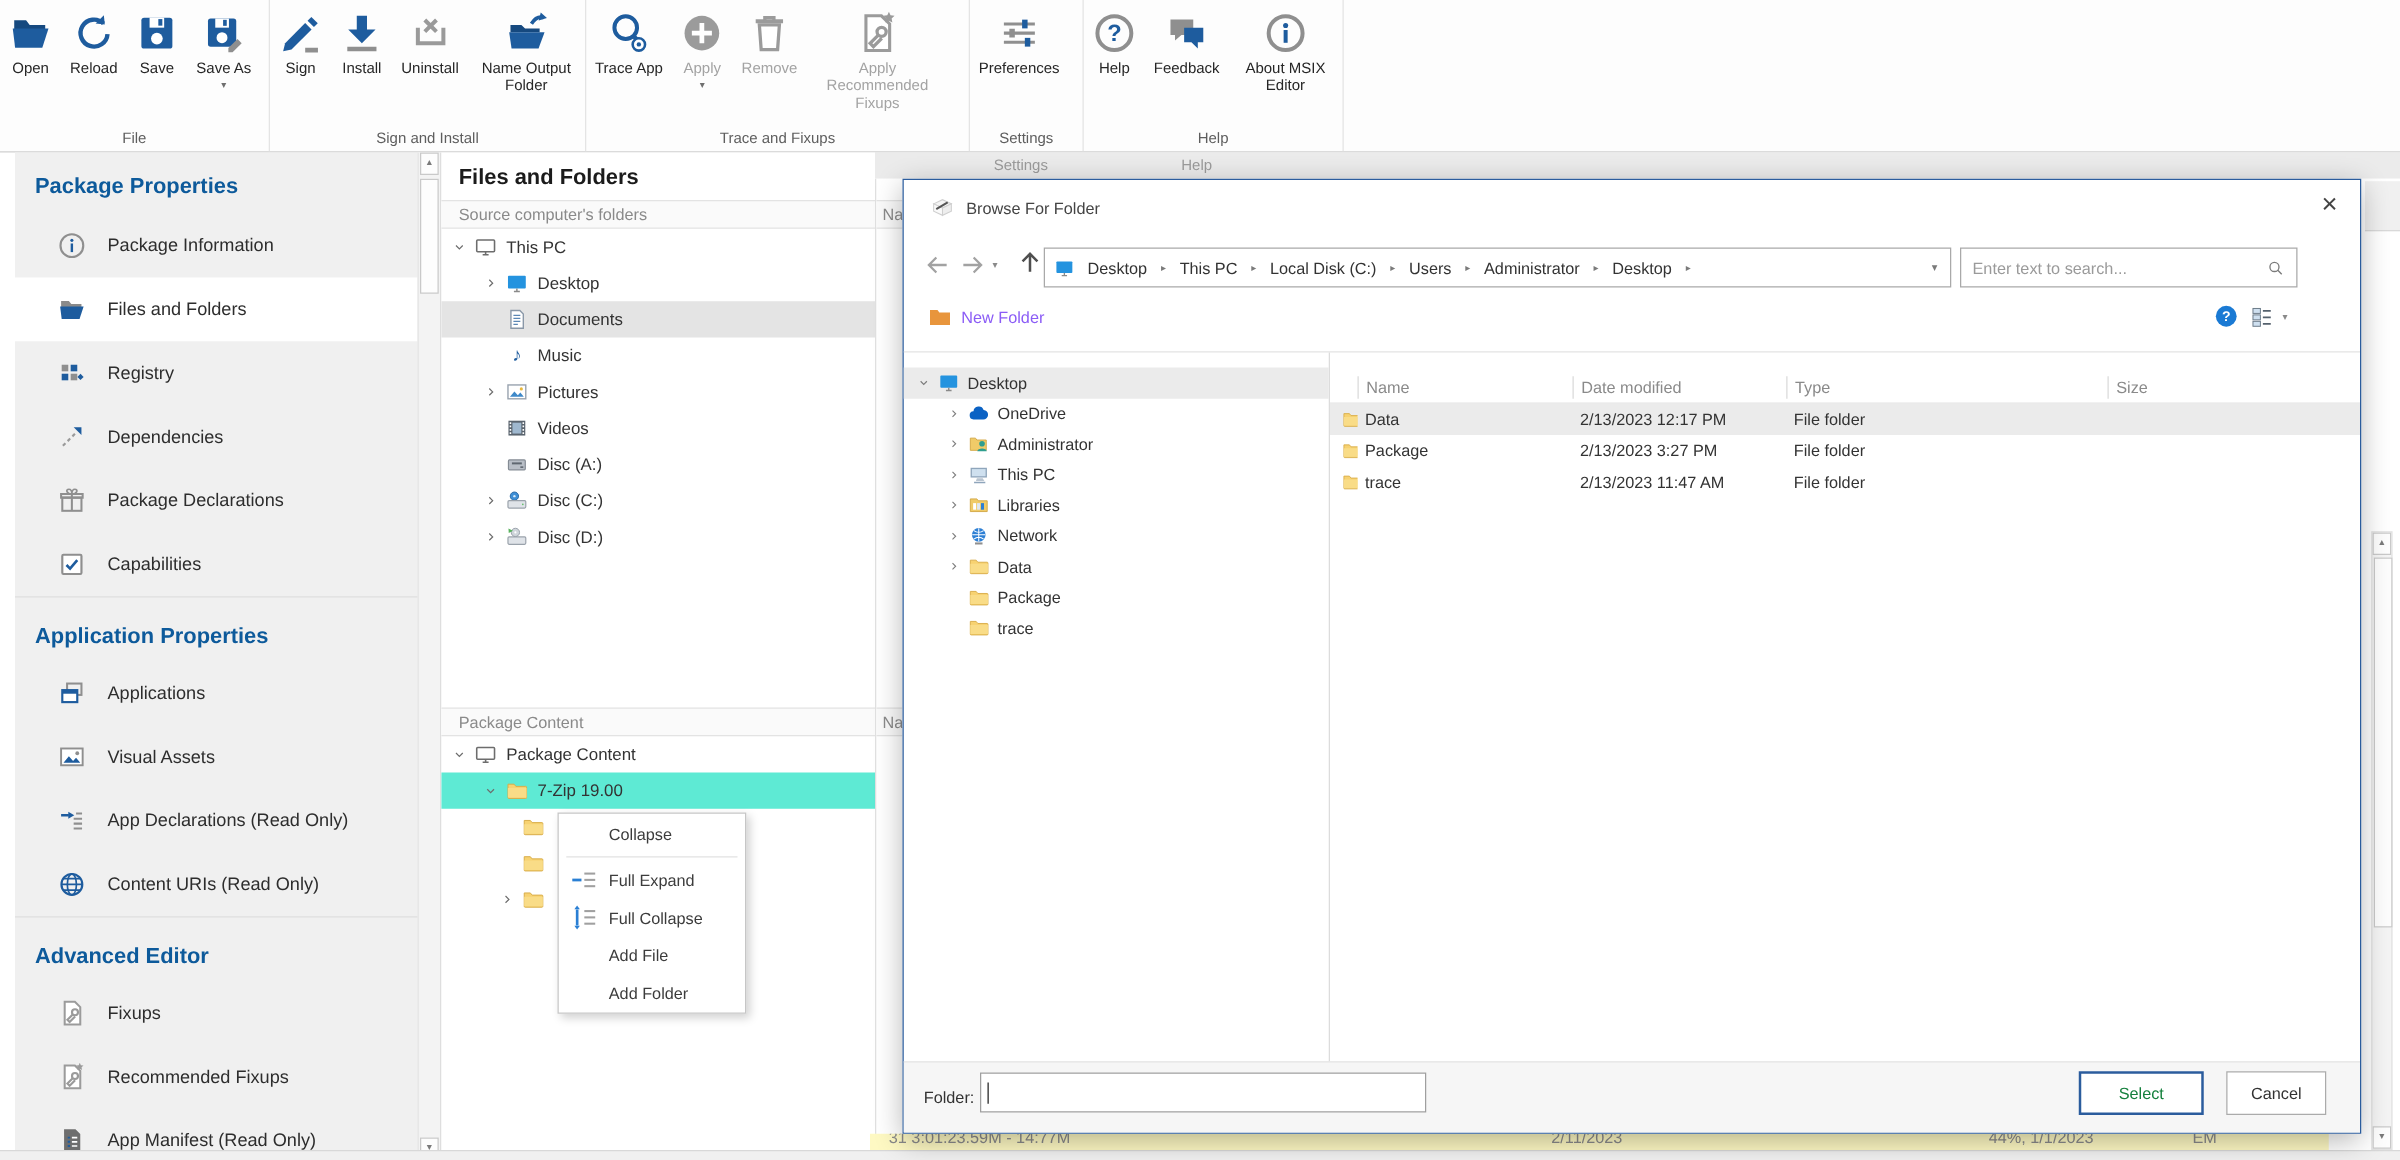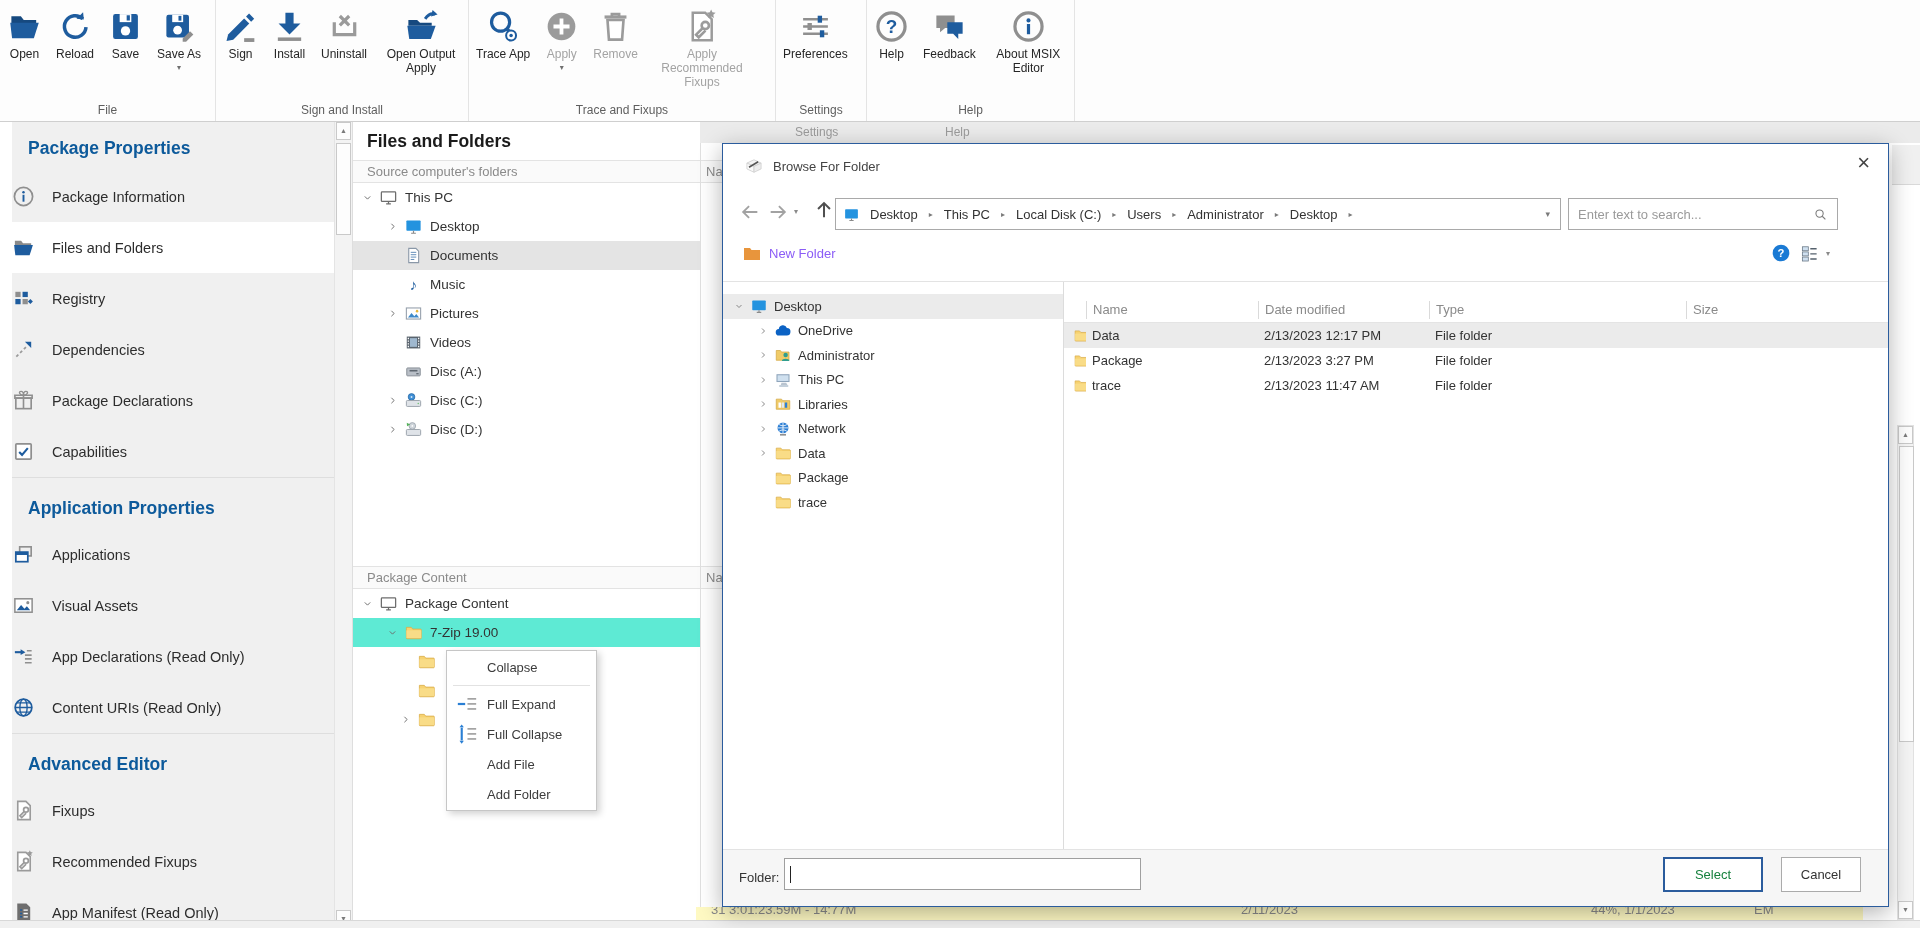--- a/index.html
+++ b/index.html
@@ -15,21 +15,21 @@
   .rbtn .ri{width:35px;height:35px;margin:5px 0 3px}
   .rlbl{font-size:12px;line-height:14px;color:#262626;text-align:center;max-width:100px}
   .rbtn.dis .rlbl{color:#a3a3a3}
   .rcaret{font-size:8px;color:#6f6f6f;line-height:8px;margin-top:3px}
   .rglabel{position:absolute;bottom:4px;left:0;right:0;text-align:center;font-size:12px;color:#5e5e5e}
 
   
   #sidebar{position:absolute;left:12px;top:122px;width:334px;height:806px;background:#f0f0f0;overflow:hidden}
   .sbhead{height:49px;padding:16px 0 0 16px;font-size:17.5px;font-weight:700;color:#0d5a9b}
   .sbhead.h2{height:52px;padding-top:20px;border-top:1px solid #dedede}
-  .sbitem{height:51px;display:flex;align-items:center;padding-left:0;gap:17px;font-size:14.5px;color:#2d2d2d;cursor:pointer}
+  .sbitem{height:51px;display:flex;align-items:center;padding-left:34px;gap:17px;font-size:14.5px;color:#2d2d2d;cursor:pointer}
   .sbitem.sel{background:#fff}
   .sbitem .si{width:23px;height:23px;flex:none}
   #sscroll{position:absolute;left:334px;top:122px;width:18px;height:806px;background:#f3f3f3;border-left:1px solid #e4e4e4}
   .sbtn{position:absolute;left:1px;width:15px;height:18px;background:#fdfdfd;border:1px solid #c9c9c9;color:#7a7a7a;font-size:7px;text-align:center;line-height:16px}
   .sthumb{position:absolute;left:1px;width:15px;background:#fdfdfd;border:1px solid #c9c9c9}
 
   
   #middle{position:absolute;left:352px;top:122px;width:348px;height:806px;background:#fff;border-left:1px solid #dedede;overflow:hidden}
   .mtitle{height:38px;padding:9px 0 0 14px;font-size:17.5px;font-weight:700;color:#1b1b1b}
   .phead{height:23px;background:#fafafa;border-top:1px solid #e3e3e3;border-bottom:1px solid #e3e3e3;font-size:13px;color:#8a8a8a;padding-left:14px;line-height:21px}
@@ -417,21 +417,21 @@
       <div class="rbtn">
           <svg class="ri">
             <use href="#s-uninstall"></use>
           </svg>
           <span class="rlbl">Uninstall</span>
         </div>
       <div class="rbtn">
           <svg class="ri">
             <use href="#s-outfolder"></use>
           </svg>
-          <span class="rlbl">Open Output Apply</span>
+          <span class="rlbl">Name Output Folder</span>
         </div>
     </div>
     <div class="rglabel">Sign and Install</div>
   </div>
   <div class="rgroup" style="width:307px">
     <div class="rbtns">
       <div class="rbtn">
           <svg class="ri">
             <use href="#s-trace"></use>
           </svg>

